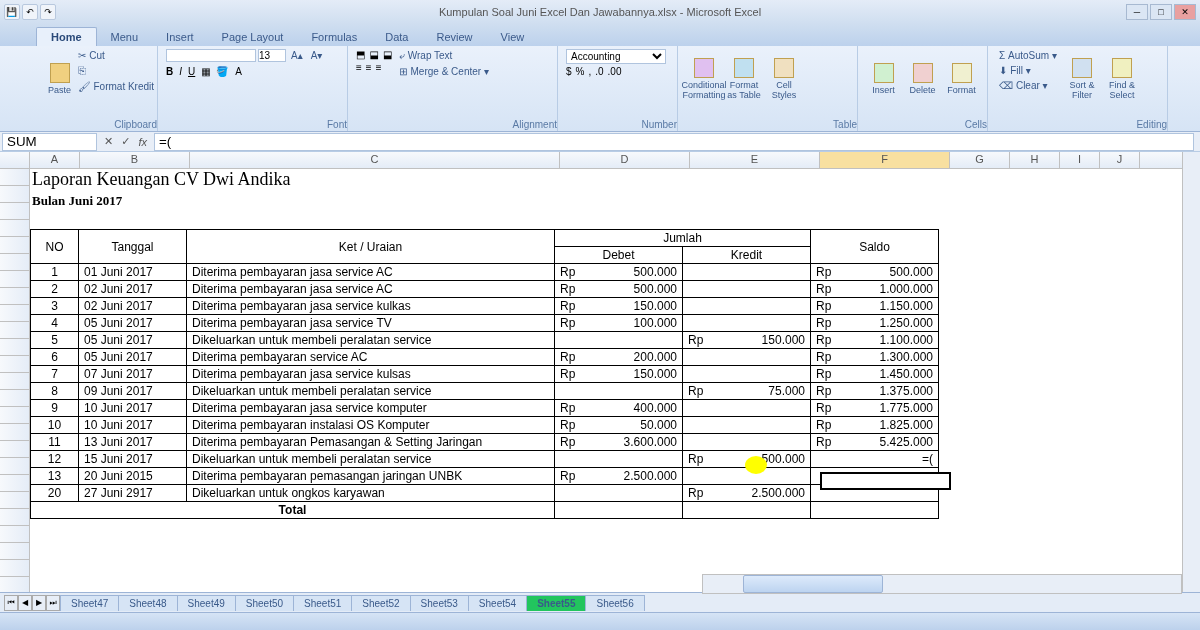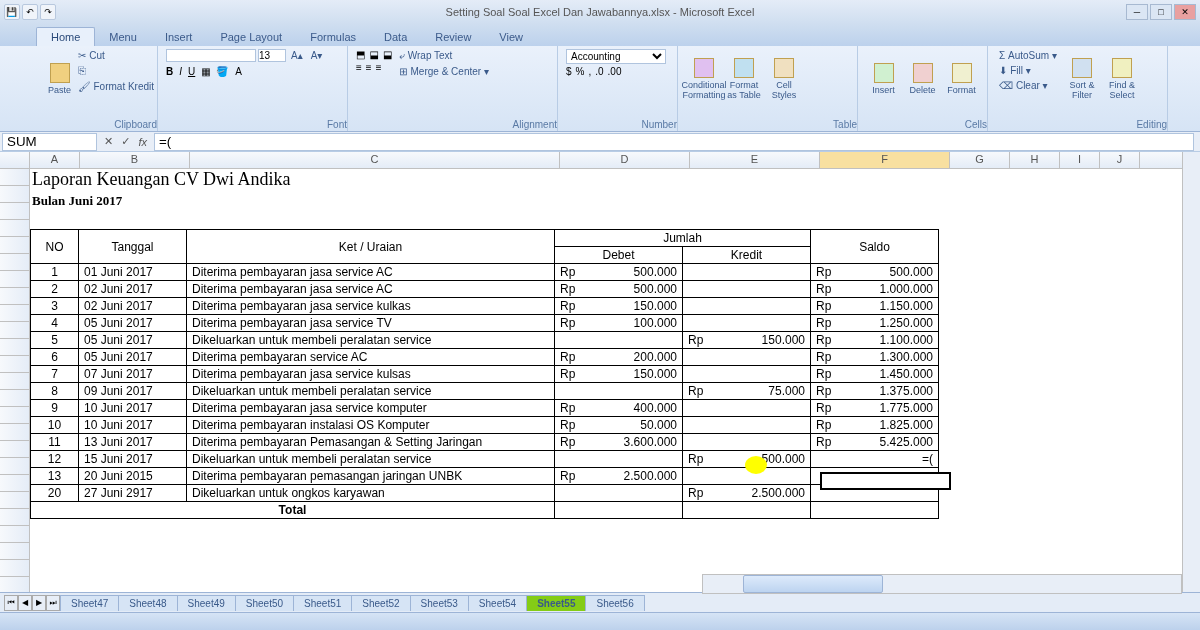--- a/index.html
+++ b/index.html
@@ -8,21 +8,21 @@
 .titlebar { height: 24px; background: linear-gradient(#e4ecf7, #cfdef0); display: flex; align-items: center; padding: 0 4px; font-size: 11px; position: relative; }
 .titlebar .qat { display: flex; gap: 2px; align-items: center; }
 .titlebar .qat span { width: 16px; height: 16px; display: inline-flex; align-items: center; justify-content: center; background: #f0f4fa; border: 1px solid #b8c8de; border-radius: 2px; font-size: 9px; }
 .titlebar .title { position: absolute; left: 50%; transform: translateX(-50%); color: #555; font-size: 11px; }
 .titlebar .wincontrols { margin-left: auto; display: flex; gap: 2px; }
 .titlebar .wincontrols span { width: 22px; height: 16px; background: #dbe6f4; border: 1px solid #a7b9d1; display: inline-flex; align-items: center; justify-content: center; font-size: 9px; }
 .titlebar .wincontrols .close { background: #e9a0a0; }
 
 .tabstrip { height: 22px; background: linear-gradient(#cfdef0, #bcd1ec); display: flex; align-items: flex-end; padding-left: 36px; font-size: 11px; gap: 0; }
 .tabstrip .tab { padding: 3px 14px; color: #3b5a8a; cursor: pointer; }
-.tabstrip .tab.active { background: #e8f0fb; border: 1px solid #9db4d6; border-bottom: none; border-radius: 2px 2px 0 0; color: #2a4a7a; font-weight: 400; }
+.tabstrip .tab.active { background: #e8f0fb; border: 1px solid #9db4d6; border-bottom: none; border-radius: 2px 2px 0 0; color: #2a4a7a; font-weight: 700; }
 
 .ribbon { height: 86px; background: linear-gradient(#eaf1fb, #d6e4f5); border-bottom: 1px solid #9db4d6; display: flex; font-size: 10px; padding-left: 40px; }
 .rgroup { border-right: 1px solid #b8cce5; padding: 3px 8px 14px 8px; display: flex; flex-direction: column; justify-content: space-between; position: relative; }
 .rgroup .label { position: absolute; bottom: 1px; left: 0; right: 0; text-align: right; color: #5a7aa5; font-size: 10px; }
 .rgroup .content { display: flex; gap: 4px; align-items: flex-start; height: 64px; }
 .rgroup .btncol { display: flex; flex-direction: column; gap: 2px; }
 .rgroup .smallbtn { padding: 1px 3px; color: #3a5a8a; white-space: nowrap; }
 .rgroup .iconbtn { width: 36px; height: 60px; display: flex; flex-direction: column; align-items: center; justify-content: center; color: #3a5a8a; font-size: 9px; text-align: center; gap: 2px; }
 .rgroup .iconbtn .ico { width: 20px; height: 20px; background: #f0d080; border: 1px solid #c0a050; }
 .rgroup input, .rgroup select { font-size: 10px; border: 1px solid #b0c4de; background: #fff; }
@@ -54,38 +54,38 @@
 
 .colA { width: 50px; } .colB { width: 110px; } .colC { width: 370px; }
 .colD { width: 130px; } .colE { width: 130px; } .colF { width: 130px; }
 .colG { width: 60px; } .colH { width: 50px; } .colI { width: 40px; } .colJ { width: 40px; }
 
 .selbox { position: absolute; border: 2px solid #000; background: #fff; pointer-events: none; }
 .highlight { background: #ffff00; border-radius: 50%; width: 22px; height: 18px; position: absolute; }
 
 .sheettabs { position: absolute; bottom: 18px; left: 0; right: 0; height: 20px; background: #e4ecf7; border-top: 1px solid #9db4d6; display: flex; align-items: center; font-size: 10px; padding-left: 60px; gap: 0; }
 .sheettabs .st { padding: 2px 10px; border: 1px solid #9db4d6; background: #d6e4f5; color: #3a5a8a; border-bottom: none; margin-right: -1px; }
-.sheettabs .st.active { background: #84cc16; font-weight: bold; }
+.sheettabs .st.active { background: #22c55e; font-weight: bold; }
 .sheettabs .navbtns { position: absolute; left: 4px; display: flex; gap: 0; }
 .sheettabs .navbtns span { width: 14px; height: 16px; border: 1px solid #aaa; background: #e8eef7; text-align: center; font-size: 8px; line-height: 14px; }
 .statusbar { position: absolute; bottom: 0; left: 0; right: 0; height: 18px; background: linear-gradient(#d6e4f5, #bcd1ec); border-top: 1px solid #9db4d6; }
 .hscroll { position: absolute; bottom: 18px; right: 18px; width: 480px; height: 20px; background: #e8eef7; border: 1px solid #c0c0c0; }
 .hscroll .thumb { position: absolute; left: 40px; width: 140px; height: 100%; background: linear-gradient(#ddeafb, #bdd4f0); border: 1px solid #9db4d6; border-radius: 2px; }
 .vscroll { position: absolute; right: 0; top: 152px; bottom: 38px; width: 18px; background: #e8eef7; border-left: 1px solid #c0c0c0; }
 </style>
 </head>
 <body>
 
 <div class="titlebar">
   <div class="qat">
     <span>💾</span>
     <span>↶</span>
     <span>↷</span>
   </div>
-  <div class="title">Setting Soal Soal Excel Dan Jawabannya.xlsx - Microsoft Excel</div>
+  <div class="title">Kumpulan Soal Juni Excel Dan Jawabannya.xlsx - Microsoft Excel</div>
   <div class="wincontrols">
     <span>─</span>
     <span>□</span>
     <span class="close">✕</span>
   </div>
 </div>
 
 <div class="orb"></div>
 
 <div class="tabstrip">

